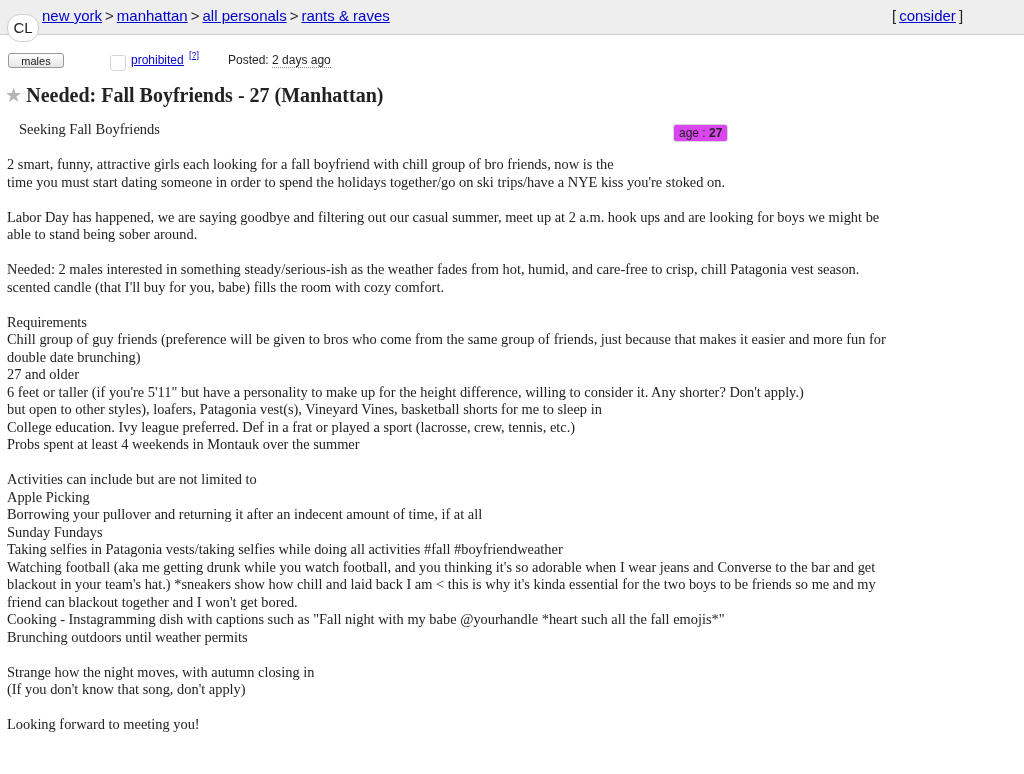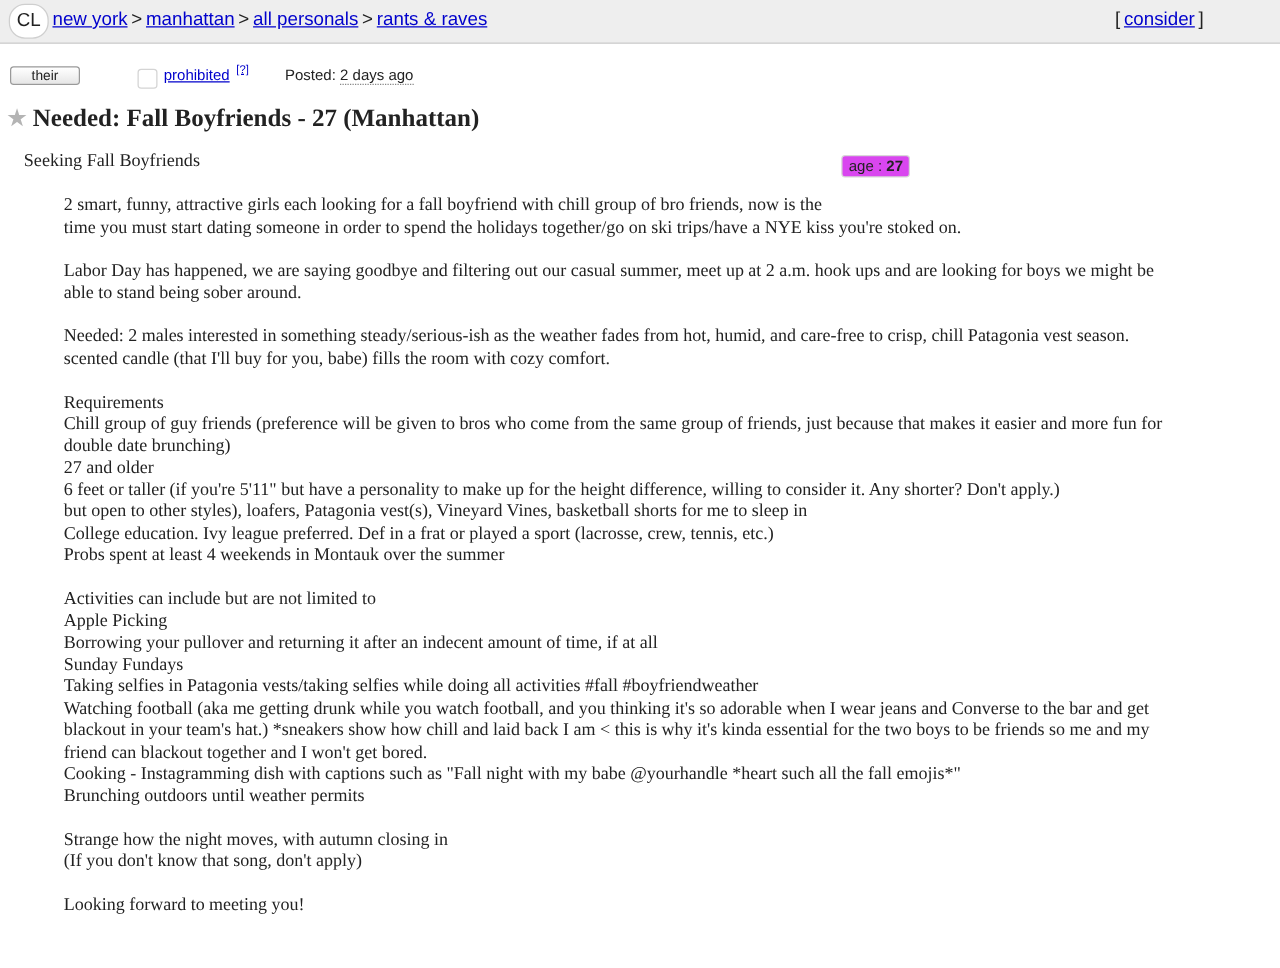--- a/index.html
+++ b/index.html
@@ -3,21 +3,21 @@
 <meta charset="utf-8">
 <style>
   html, body { margin: 0; padding: 0; background: #ffffff; }
   body { width: 1024px; height: 774px; overflow: hidden; position: relative; color: #222; }
   .topbar {
     position: absolute; left: 0; top: 0; width: 1024px; height: 34px;
     background: #eeeeee; border-bottom: 1px solid #cccccc;
     font-family: "Liberation Sans", sans-serif; font-size: 15px;
   }
   .cl-logo {
-    position: absolute; left: 7px; top: 3px; width: 30px; height: 26px;
+    position: absolute; left: 7px; top: 14px; width: 30px; height: 26px;
     border-radius: 13px; background: #ffffff; border: 1px solid #cfcfcf;
     font-size: 15px; line-height: 26px; text-align: center; color: #222;
   }
   .crumbs { position: absolute; left: 42px; top: 7px; white-space: nowrap; }
   .crumbs a, .account a { color: #0000cc; text-decoration: underline; }
   .crumbs .sep { color: #222; margin: 0 3px; }
   .account { position: absolute; left: 889px; top: 7px; white-space: nowrap; color: #222; }
   .account .br { margin: 0 3px; }
 
   .actions {
@@ -53,38 +53,38 @@
     position: absolute; left: 673px; top: 124px; height: 16px;
     border: 1px solid #d8d8d8; border-radius: 3px; background: #d946ef;
     padding: 0 5px; font-family: "Liberation Sans", sans-serif; font-size: 12px; line-height: 16px; color: #222;
   }
   .age-badge b { font-weight: bold; }
 
   .body-text {
     position: absolute; left: 7px; top: 156px; width: 950px;
     font-family: "Liberation Serif", serif; font-size: 14.4px; line-height: 17.5px; color: #222;
   }
-  .line { white-space: nowrap; height: 17.5px; margin-left: 44px; }
+  .line { white-space: nowrap; height: 17.5px; }
   .blank { height: 17.5px; }
 </style>
 </head>
 <body>
 
 <div class="topbar">
   <div class="cl-logo">CL</div>
   <div class="crumbs">
     <a href="#">new york</a><span class="sep">&gt;</span><a href="#">manhattan</a><span class="sep">&gt;</span><a href="#">all personals</a><span class="sep">&gt;</span><a href="#">rants &amp; raves</a>
   </div>
   <div class="account">
     <span class="br">[</span><a href="#">consider</a><span class="br">]</span>
   </div>
 </div>
 
 <div class="actions">
-  <button class="reply-btn">their</button>
+  <button class="reply-btn">males</button>
   <span class="flag-box"></span>
   <a href="#" class="prohibited">prohibited</a>
   <a href="#" class="help-sup">[?]</a>
   <span class="posted">
     <span>Posted:</span>
     <span class="ago">2 days ago</span>
   </span>
 </div>
 
 <div class="title-row">

